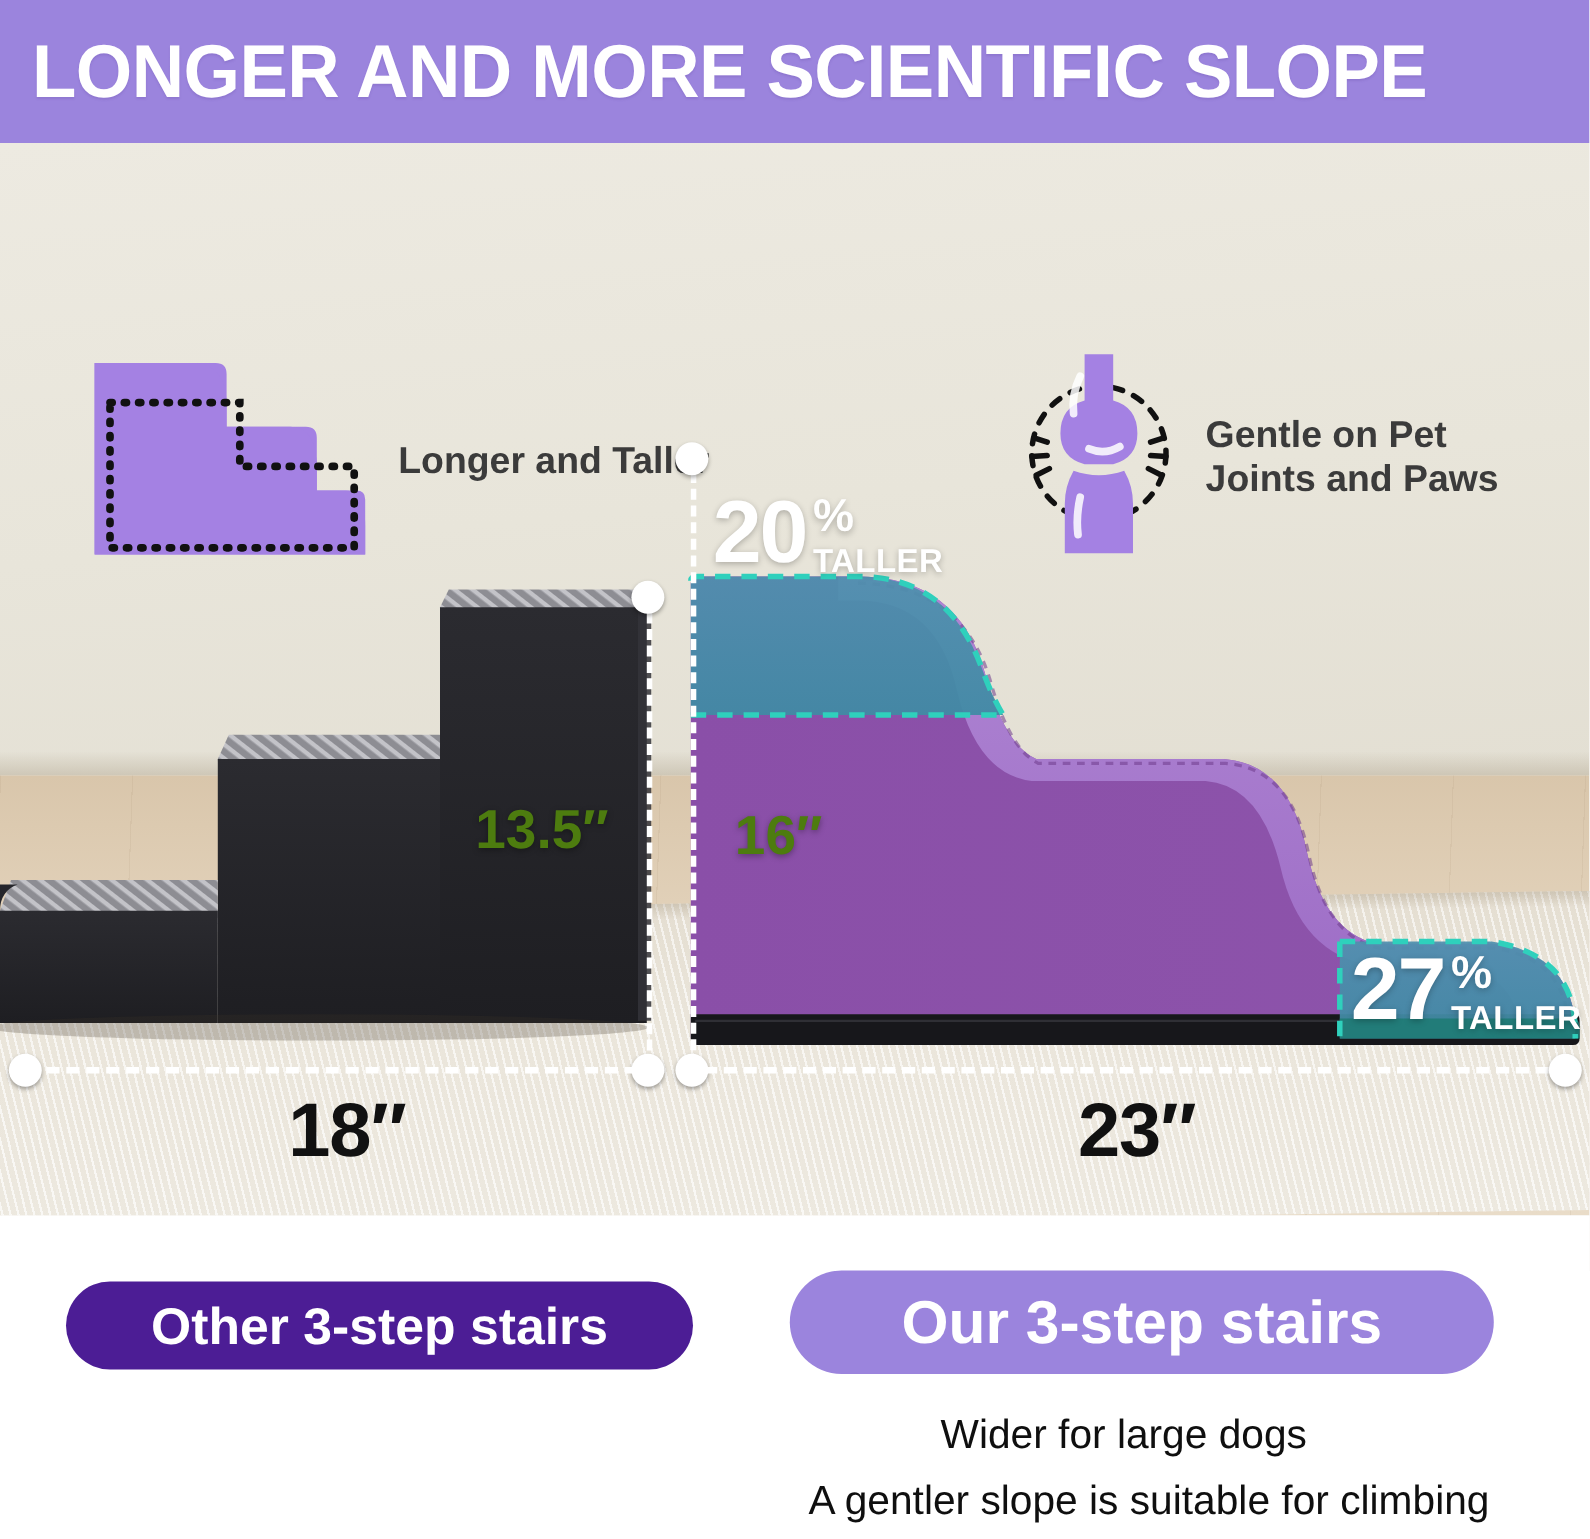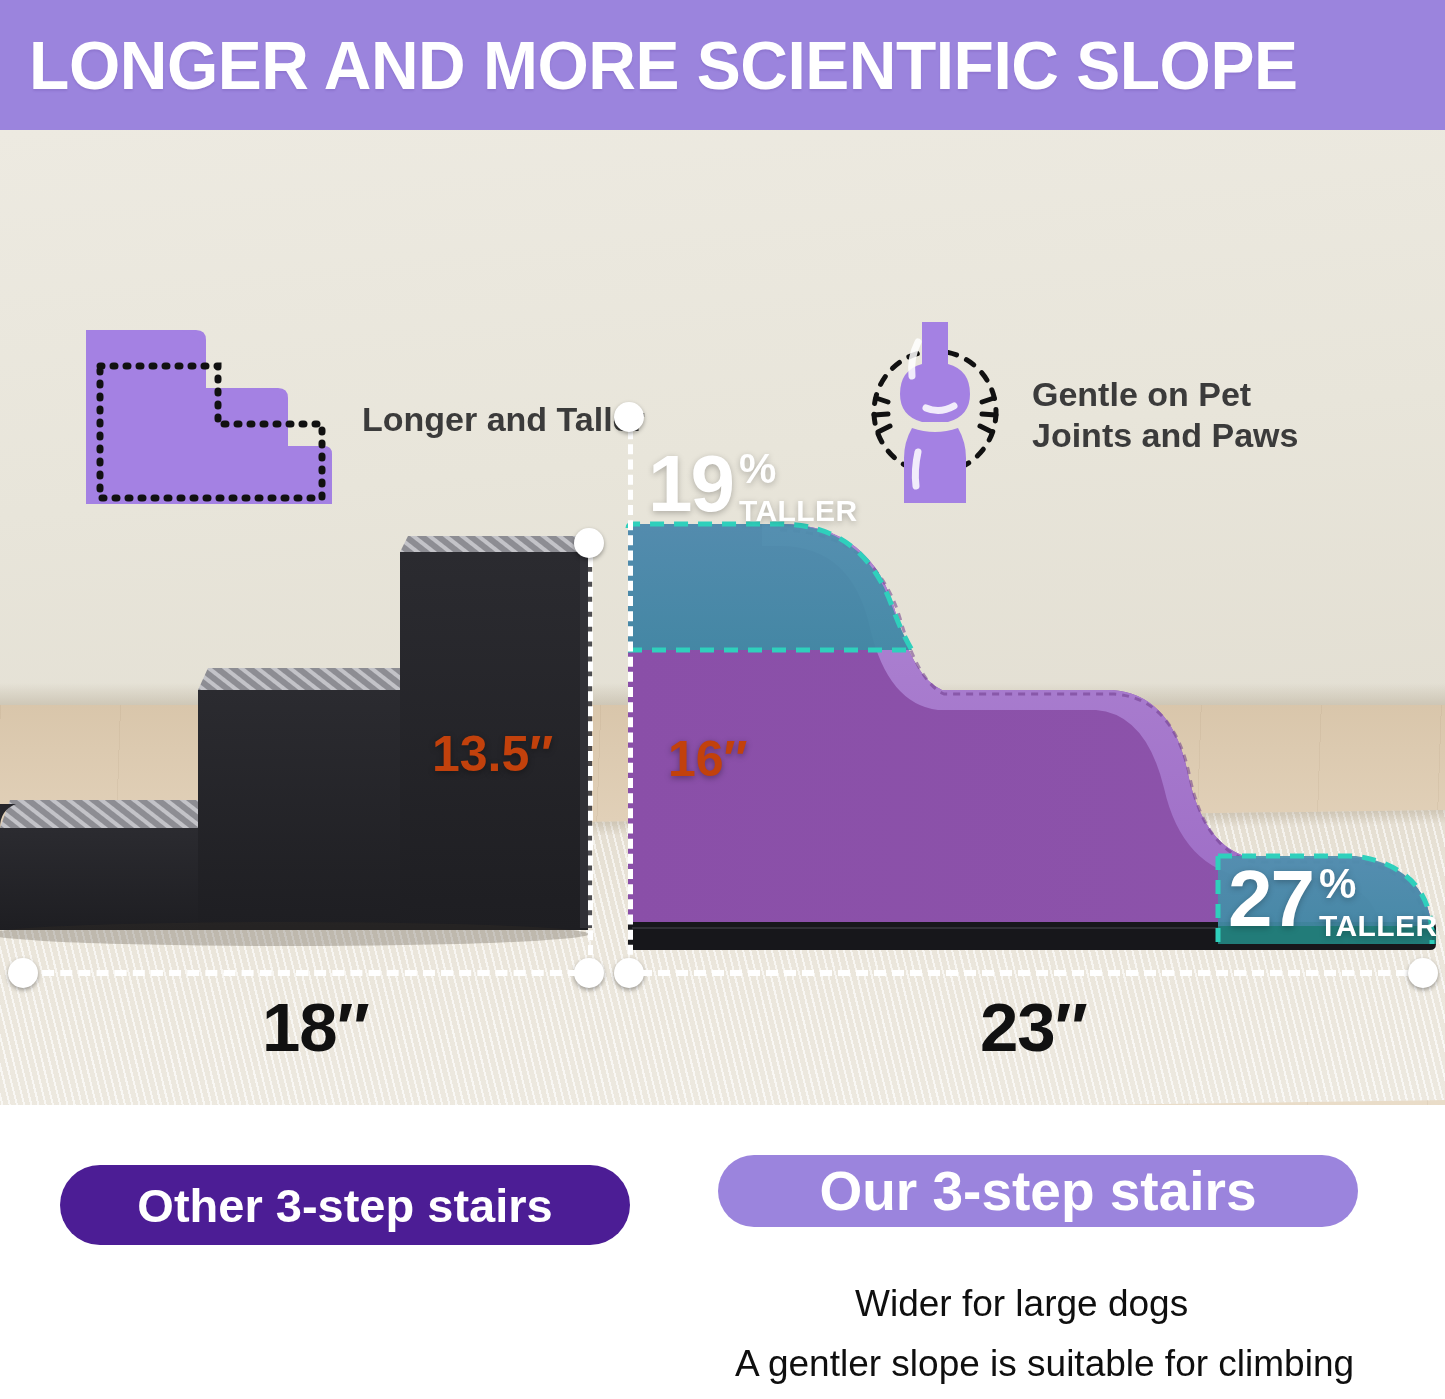--- a/index.html
+++ b/index.html
@@ -67,42 +67,42 @@
 
   
   .feature {
     position: absolute; display: flex; align-items: center; gap: 22px;
   }
   .feature-label {
     font-size: 34px; font-weight: 700; color: #3b3b3b; line-height: 1.18;
     white-space: pre-line;
   }
   #feat-stairs { left: 78px; top: 192px; }
-  #feat-joint  { left: 860px; top: 190px; }
+  #feat-joint  { left: 924px; top: 190px; }
 
   
   .black-stairs { position: absolute; left: -16px; top: 398px; width: 610px; height: 445px; }
 
   
   .purple-stairs { position: absolute; left: 612px; top: 248px; width: 840px; height: 600px; }
 
   
   .measure { position: absolute; left: 0; top: 0; width: 1445px; height: 975px; pointer-events: none; }
   .dash-v {
     position: absolute; width: 0; border-left: 5px dashed #ffffff;
   }
   .dash-h-white {
     position: absolute; height: 0; border-top: 6px dashed #ffffff;
   }
   .dot {
     position: absolute; width: 30px; height: 30px; border-radius: 50%;
     background: #ffffff; box-shadow: 0 2px 4px rgba(0,0,0,0.35);
   }
   .dim-label-white {
-    position: absolute; color: #c2410c; font-weight: 700; font-size: 50px;
+    position: absolute; color: #4d7c0f; font-weight: 700; font-size: 50px;
     text-shadow: 0 2px 6px rgba(0,0,0,0.35);
   }
   .dim-label-black {
     position: absolute; color: #111111; font-weight: 700; font-size: 69px;
     letter-spacing: -1px;
   }
 
   
   .pct {
     position: absolute; color: #fff; display: flex; align-items: flex-start;
@@ -117,21 +117,21 @@
   .bottom { position: absolute; left: 0; top: 1105px; width: 1445px; height: 294px; background: #fff; }
   .pill {
     position: absolute; display: flex; align-items: center; justify-content: center;
     color: #ffffff; font-weight: 700; border-radius: 60px; white-space: nowrap;
   }
   #pill-other {
     left: 60px; top: 60px; width: 570px; height: 80px;
     background: #4c1d95; font-size: 47px;
   }
   #pill-our {
-    left: 718px; top: 50px; width: 640px; height: 72px;
+    left: 718px; top: 50px; width: 640px; height: 94px;
     background: #9b84dd; font-size: 55px;
   }
   .caption {
     position: absolute; color: #0f0f0f; font-size: 37px; font-weight: 400; white-space: nowrap;
   }
   #cap-other { left: 160px; top: 178px; }
   #cap-our-1 { left: 855px; top: 178px; }
   #cap-our-2 { left: 735px; top: 238px; }
 </style>
 </head>
@@ -279,21 +279,21 @@
       <div class="dash-v" style="left:628px; top:284px; height:556px;"></div>
       <div class="dot" style="left:614px; top:272px;"></div>
       <div class="dot" style="left:614px; top:828px;"></div>
       <div class="dim-label-white" style="left:668px; top:600px;">16″</div>
 
       <div class="dash-h-white" style="left:640px; top:840px; width:786px;"></div>
       <div class="dot" style="left:1408px; top:828px;"></div>
       <div class="dim-label-black" style="left:980px; top:858px;">23″</div>
 
       <div class="pct" style="left:648px; top:318px;">
-        <span class="pct-num">19</span>
+        <span class="pct-num">20</span>
         <span class="pct-right">
           <span class="pct-sign">%</span>
           <span class="pct-word">TALLER</span>
         </span>
       </div>
 
       <div class="pct" style="left:1228px; top:733px;">
         <span class="pct-num">27</span>
         <span class="pct-right">
           <span class="pct-sign">%</span>

